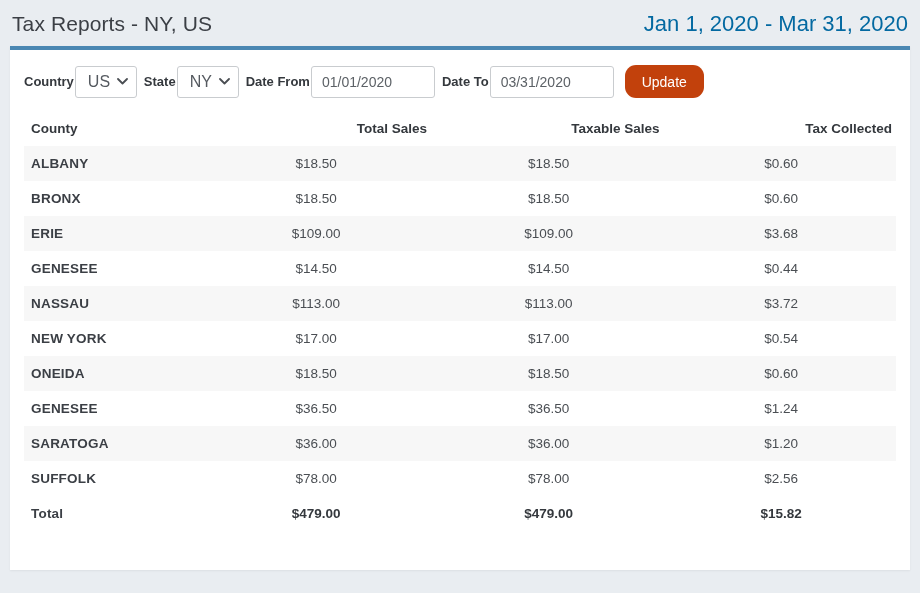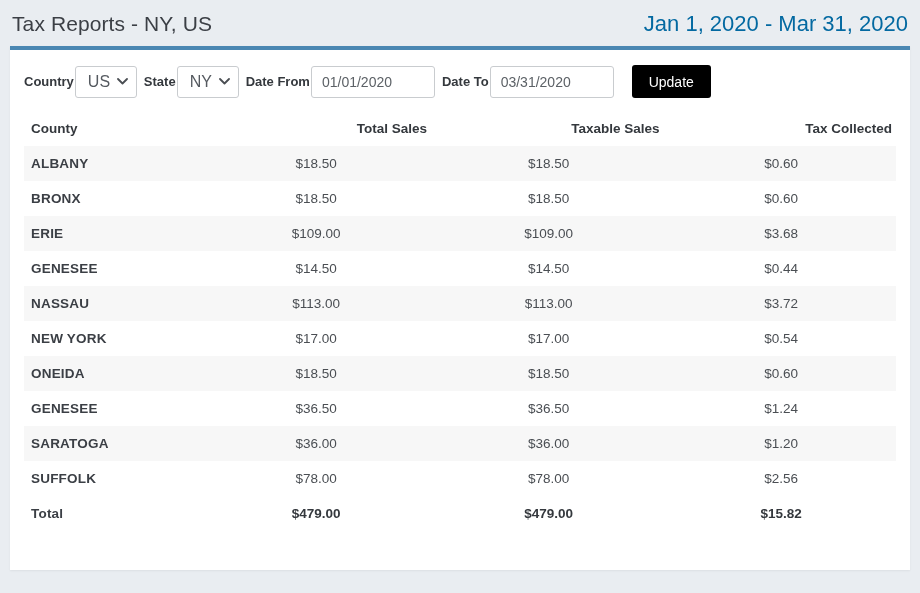--- a/index.html
+++ b/index.html
@@ -62,24 +62,24 @@
     border-radius: 3px;
     padding: 0 10px;
     font-size: 14px;
     color: #5c6166;
     font-family: "Liberation Sans", "DejaVu Sans", sans-serif;
     background: #fff;
   }
   .btn-update {
     height: 33px;
     padding: 0 17px;
-    margin-left: 17px;
-    background: #000000;
+    margin-left: 10px;
+    background: #c2410c;
     border: none;
-    border-radius: 3px;
+    border-radius: 11px;
     color: #ffffff;
     font-size: 14px;
     font-family: "Liberation Sans", "DejaVu Sans", sans-serif;
     cursor: pointer;
   }
 
   
   table.report {
     width: 100%;
     border-collapse: collapse;

